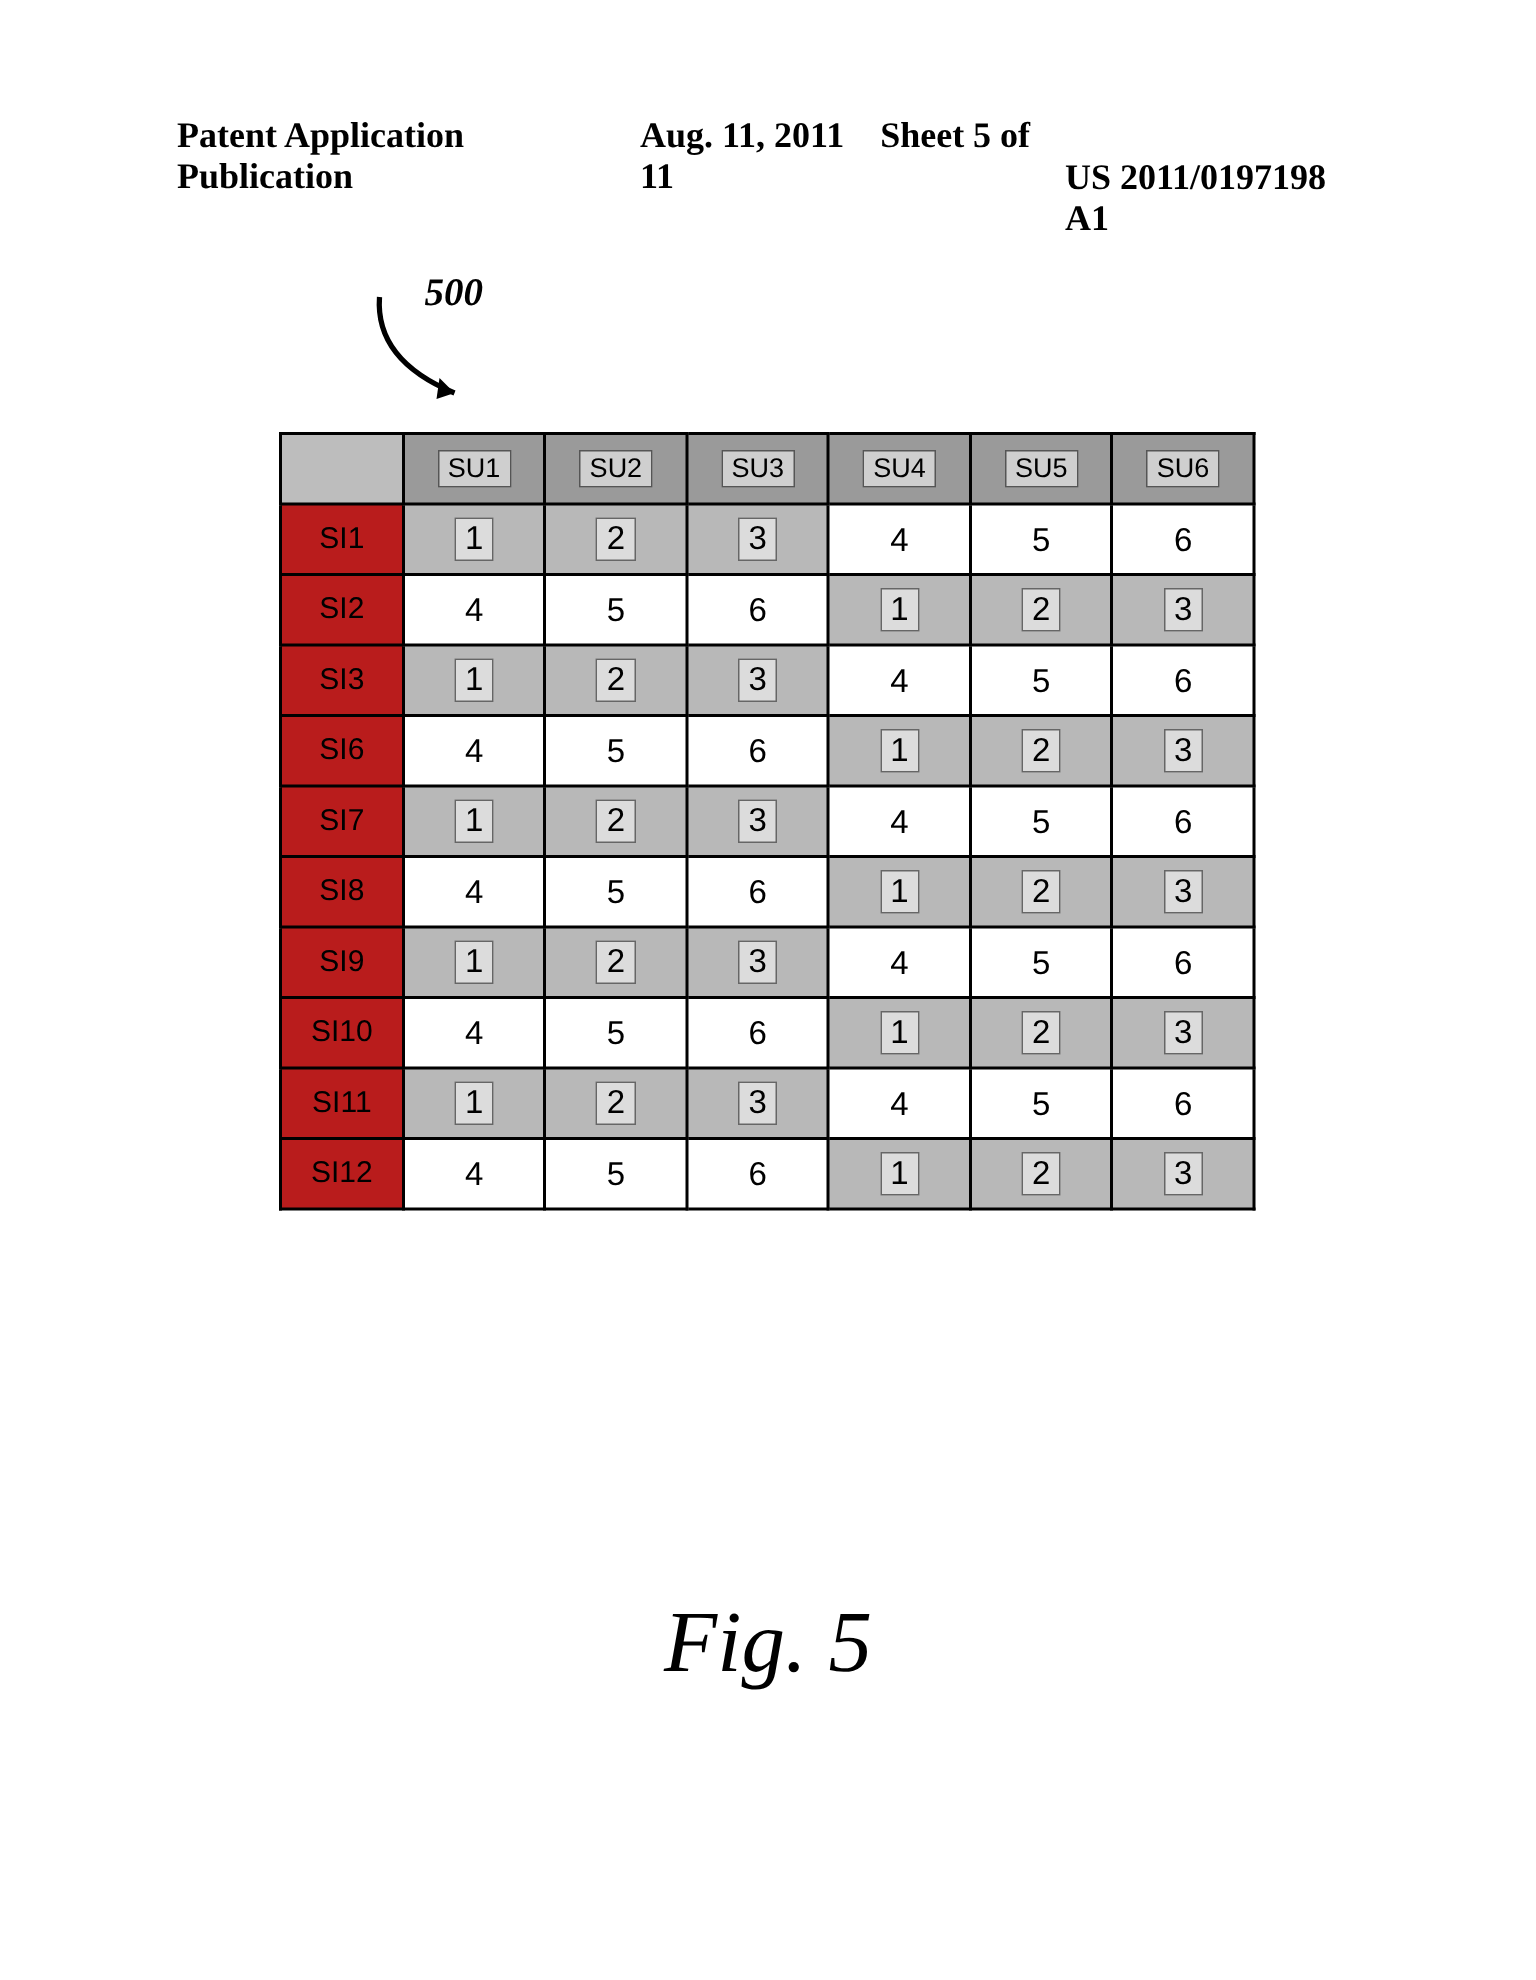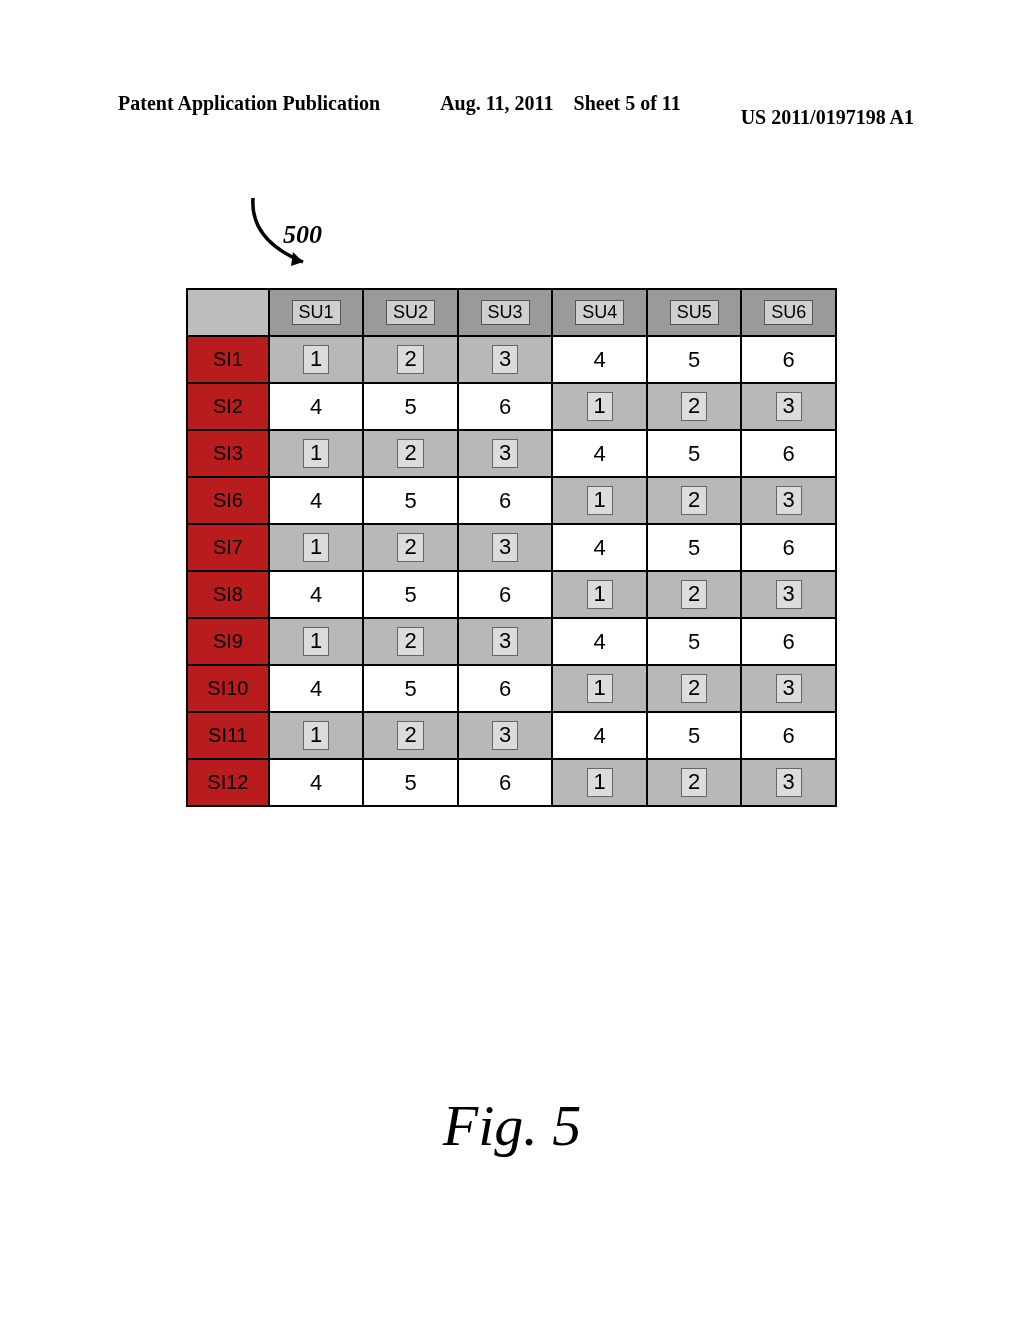--- a/index.html
+++ b/index.html
@@ -17,23 +17,22 @@
     height: 1320px;
   }
   .header {
     position: absolute;
     top: 78px;
     left: 0;
     right: 0;
     display: flex;
     justify-content: space-between;
     padding: 0 110px 0 118px;
-    font-size: 20px;
-    font-weight: bold;
-    align-items: center;
+    font-size: 24px;
+    font-weight: bold;
   }
   .header-mid {
     font-weight: bold;
   }
   .header-right {
     font-weight: bold;
     margin-top: 28px;
   }
 
   .ref-block {
@@ -43,21 +42,20 @@
     width: 100px;
     height: 95px;
   }
   .ref-num {
     position: absolute;
     top: 0;
     left: 38px;
     font-style: italic;
     font-weight: bold;
     font-size: 26px;
-    margin-top: 40px;
   }
   .ref-arrow {
     position: absolute;
     top: 10px;
     left: 0;
   }
 
   .table-wrap {
     position: absolute;
     top: 288px;
@@ -113,21 +111,21 @@
     border: 1px solid #666;
     padding: 0 6px;
     line-height: 1.2;
   }
   td.plain {
     background: #fff;
   }
 
   .fig-caption {
     position: absolute;
-    top: 1092px;
+    top: 1061px;
     left: 0;
     right: 0;
     text-align: center;
     font-family: "Brush Script MT", "Segoe Script", cursive;
     font-size: 58px;
     font-style: italic;
   }
 </style>
 </head>
 <body>

